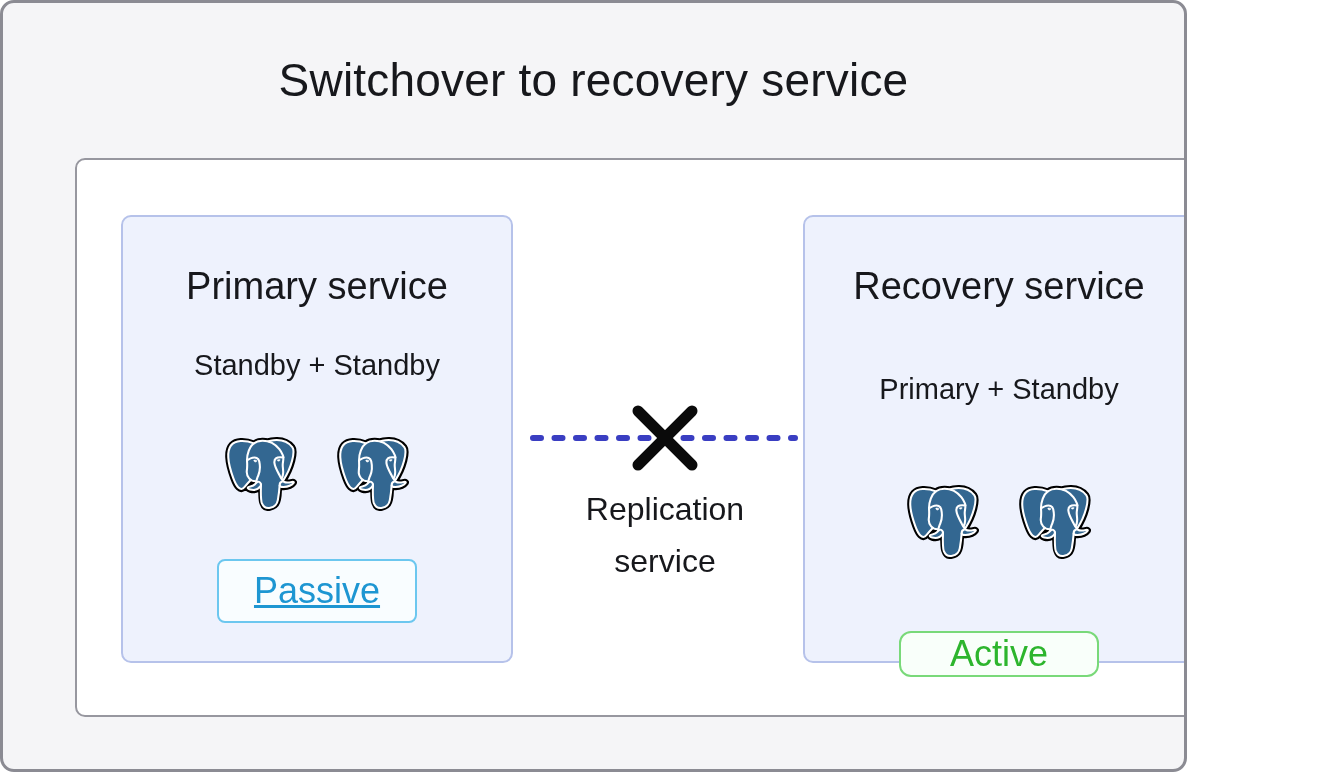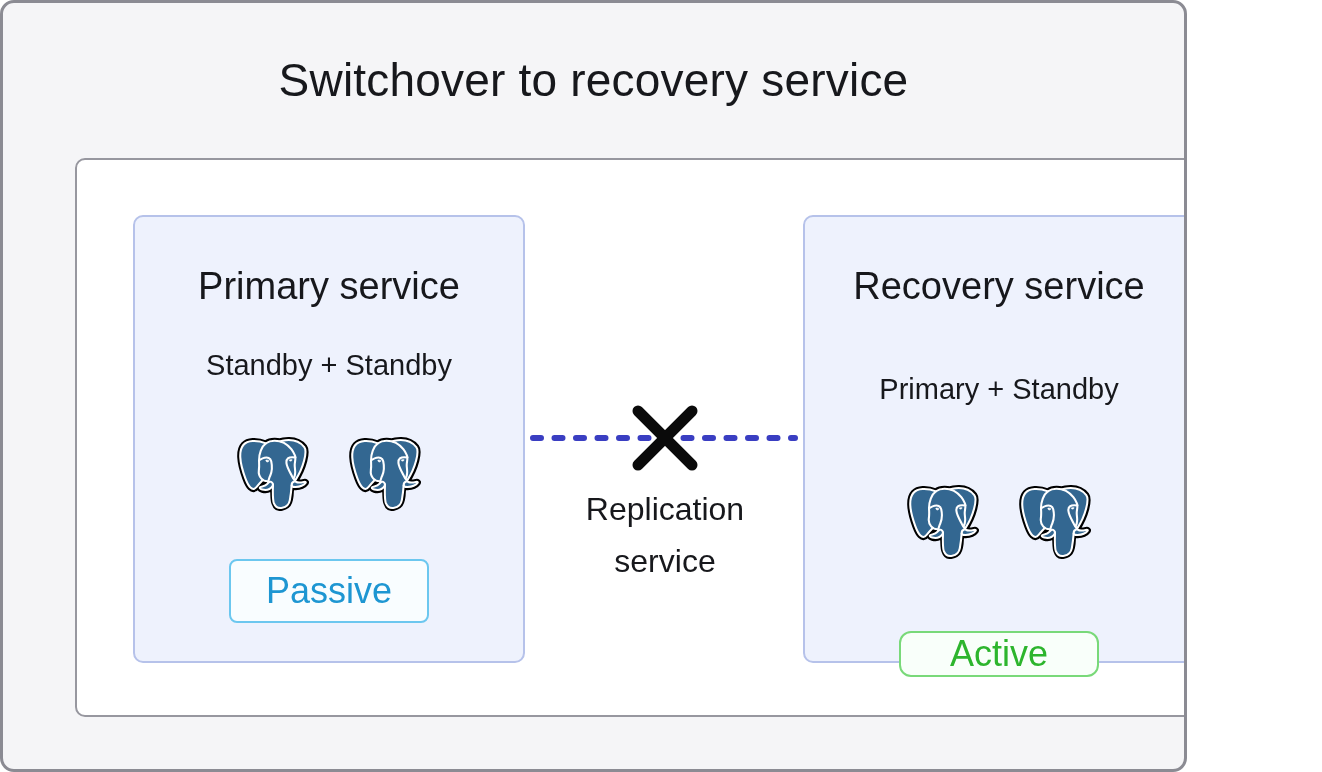--- a/index.html
+++ b/index.html
@@ -33,21 +33,21 @@
   }
 
   .service-card {
     position: absolute;
     top: 212px; width: 392px; height: 448px;
     background: var(--card-bg, #eef2fd);
     border: 2px solid var(--card-border, #b6c2ea);
     border-radius: 10px;
     display: flex; flex-direction: column; align-items: center;
   }
-  .service-card.left  { left: 130px; text-align: right; }
+  .service-card.left  { left: 118px; text-align: right; }
   .service-card.right { left: 800px; gap: 24px; }
 
   .card-title {
     margin-top: 46px;
     font-size: 38px; line-height: 46px; font-weight: 400;
     color: var(--text, #17181c);
   }
   .card-subtitle {
     margin-top: 38px;
     font-size: 29px; line-height: 36px; font-weight: 400;
@@ -64,20 +64,21 @@
     width: 200px; height: 64px;
     display: flex; align-items: center; justify-content: center;
     border-radius: 8px;
     font-size: 36px; font-weight: 400;
     border: 2px solid;
   }
   .status-badge.passive {
     color: var(--passive-text, #1e96d2);
     border-color: var(--passive-border, #6cc7ef);
     background: var(--passive-bg, #f9fdff);
+    text-decoration: underline;
   }
   .status-badge.active {
     color: var(--active-text, #2db52d);
     border-color: var(--active-border, #79d979);
     background: var(--active-bg, #f9fffa);
     border-radius: 12px;
   }
 
   .replication-line {
     position: absolute; left: 526px; top: 430px;

